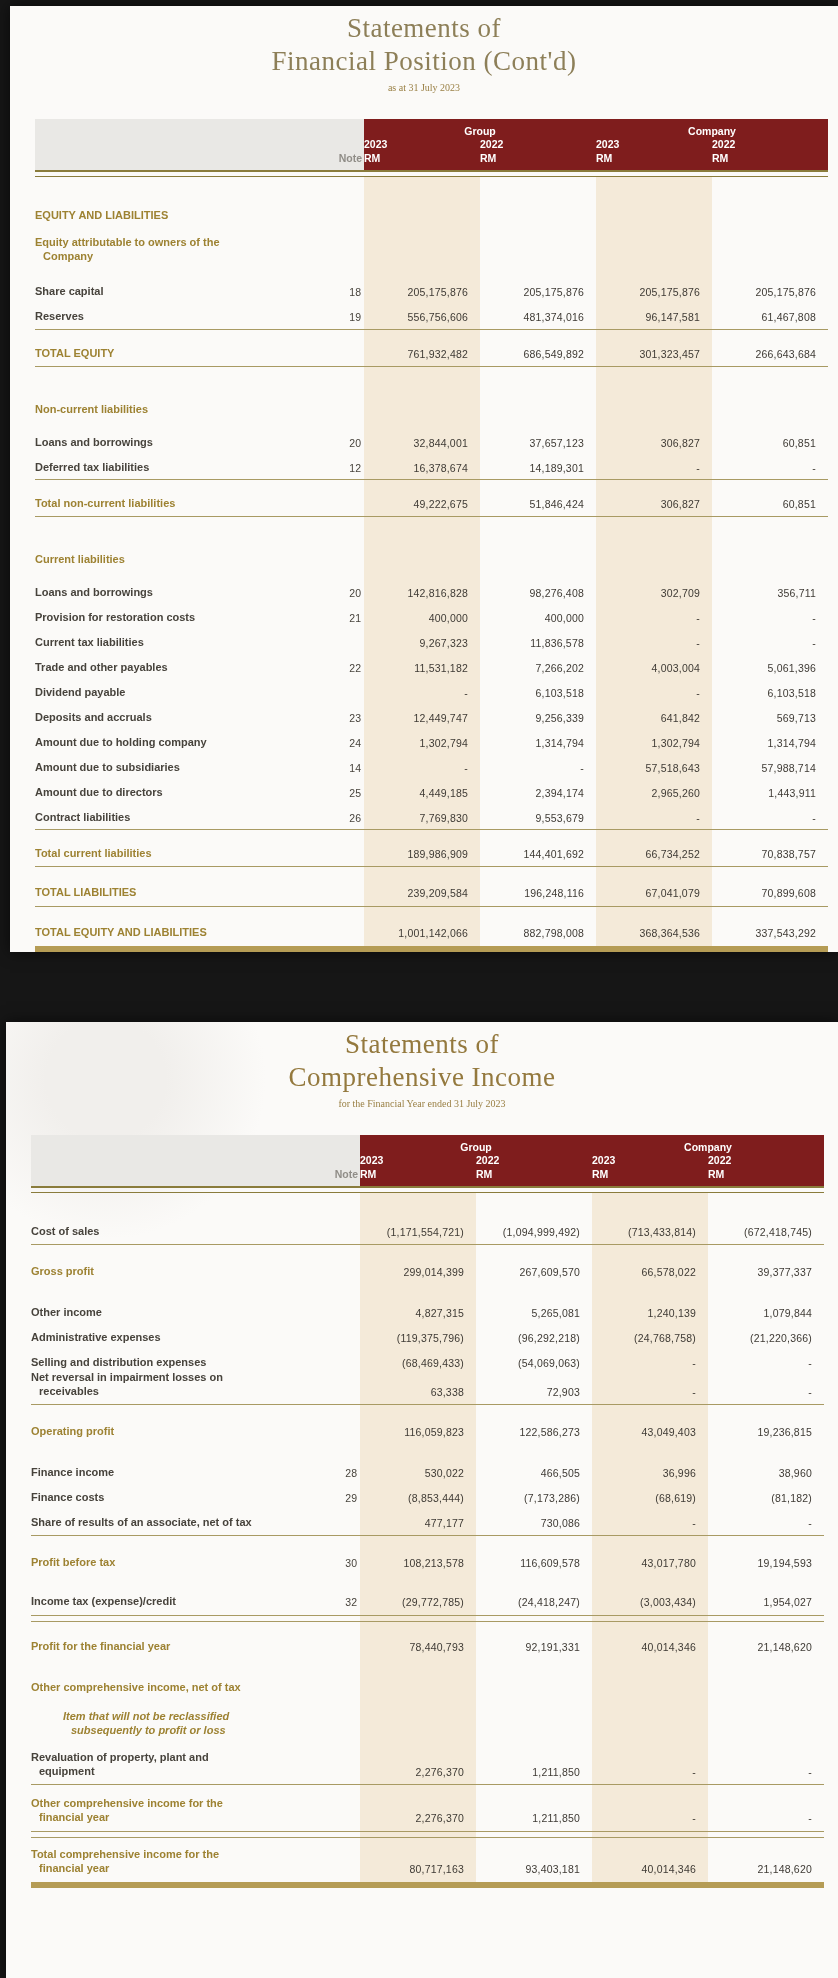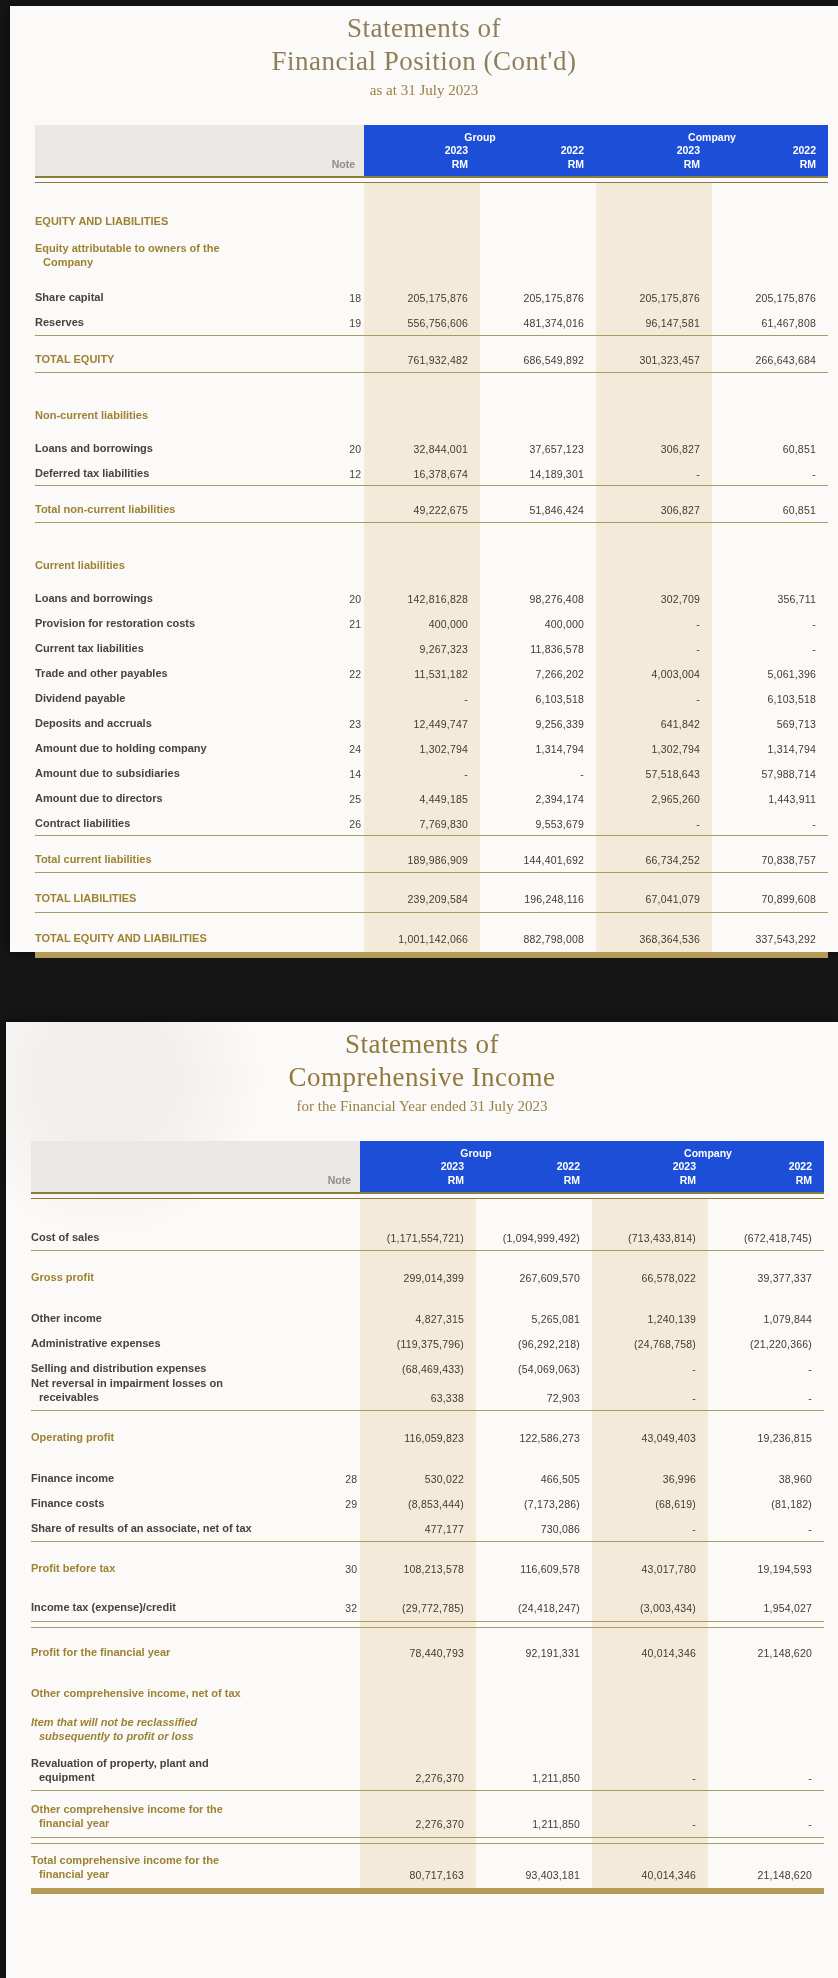--- a/index.html
+++ b/index.html
@@ -6,46 +6,46 @@
   .canvas{position:relative;width:838px;height:1978px;background:#161616;overflow:hidden;
           font-family:"Liberation Sans", sans-serif;}
   .page{position:absolute;background:#fbfaf8;box-shadow:0 0 14px rgba(0,0,0,.6);}
   #page1{left:10px;top:6px;width:828px;height:946px;}
   #page2{left:6px;top:1022px;width:832px;height:956px;
          background:radial-gradient(circle at 12% 6%, #f1efec 0 60px, #fbfaf8 160px);}
   .title{font-family:"Liberation Serif", serif;text-align:center;line-height:33px;
          letter-spacing:.5px;padding-top:6px;}
   #page1 .title{color:#8d7f58;font-size:27px;}
   #page2 .title{color:#94793e;font-size:27px;}
-  .subtitle{font-family:"Liberation Serif", serif;text-align:center;font-size:15px;
+  .subtitle{font-family:"Liberation Serif", serif;text-align:center;font-size:10px;
             color:#9a8045;padding-top:4px;}
   .tbl{position:relative;margin:26px 0 0 25px;width:793px;}
   
   .thead{display:grid;grid-template-columns:284px 45px repeat(4,116px);}
   .th-left{grid-column:1/3;background:#e9e8e5;display:flex;align-items:flex-end;
-           justify-content:flex-end;padding:6px 9px 6px 0;}
+           justify-content:flex-end;padding:6px 2px 6px 0;}
   .note-h{color:#908d87;font-weight:700;font-size:10.5px;}
-  .th-gold{grid-column:3/7;background:#1d4ed8;display:grid;
+  .th-gold{grid-column:3/7;background:#7f1d1d;display:grid;
            grid-template-columns:repeat(4,116px);padding:6px 0 5px;}
   .grp{grid-column:1/3;text-align:center;color:#fff;font-weight:700;font-size:10.5px;}
   .cmp{grid-column:3/5;text-align:center;color:#fff;font-weight:700;font-size:10.5px;}
-  .yr{color:#fff;font-weight:700;font-size:10.5px;text-align:right;padding-right:12px;line-height:14px;padding-left:8px;}
+  .yr{color:#fff;font-weight:700;font-size:10.5px;text-align:left;padding-right:12px;line-height:14px;}
   .dline{height:4px;border-top:2px solid #8a7c3c;border-bottom:1.5px solid #8a7c3c;}
   
   .rows{position:relative;}
   .stripe{position:absolute;top:0;bottom:0;width:116px;background:#f4ead9;z-index:0;}
   .stripe.s1{left:329px;} .stripe.s2{left:561px;}
   .row{display:grid;grid-template-columns:284px 45px repeat(4,116px);align-items:end;
        min-height:23px;padding-bottom:2px;position:relative;z-index:1;}
   .c-label{font-size:11px;color:#47433c;line-height:13.5px;font-weight:bold;}
   .c-label .l2{padding-left:8px;}
   .c-note{font-size:10.5px;text-align:right;padding-right:3px;color:#47433c;}
   .c-val{font-size:10.5px;text-align:right;padding-right:12px;color:#3e3a34;letter-spacing:.2px;}
   .section .c-label,.total .c-label{color:#9d8232;font-weight:700;}
-  .row.italic .c-label{font-style:italic;}
+  .row.italic .c-label{font-style:italic;margin-left:32px;}
   .gap{position:relative;z-index:1;}
   .rule{position:relative;z-index:1;height:2px;border-top:1.6px solid #a89a63;}
   .rule2{position:relative;z-index:1;height:5px;border-top:1.6px solid #a89a63;border-bottom:1.6px solid #a89a63;}
   .bar{position:relative;z-index:1;height:6px;background:#b59c55;}
 </style>
 </head>
 <body>
 
 <div class="canvas">
 

